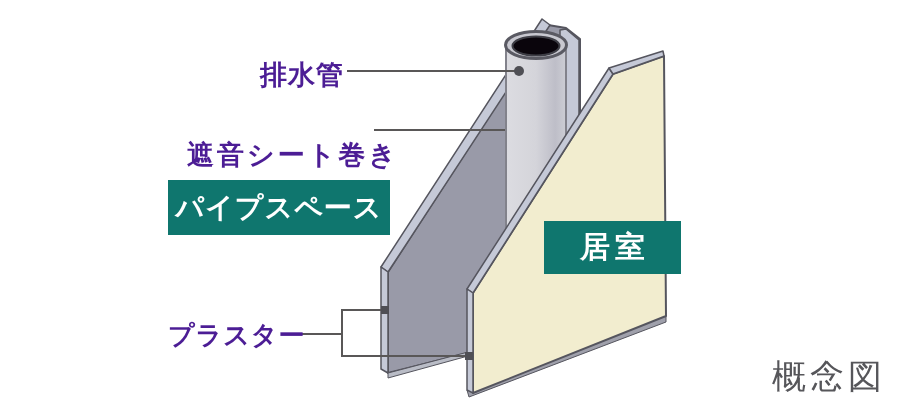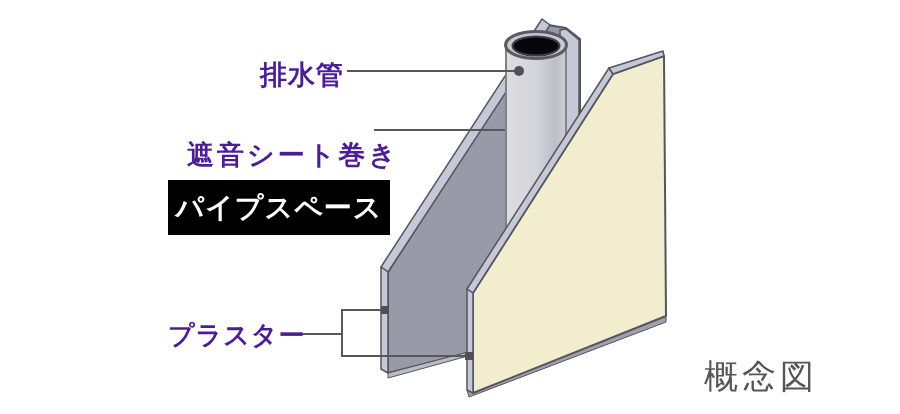--- a/index.html
+++ b/index.html
@@ -29,37 +29,37 @@
   .lbl-sheet {
     top: 113px; left: 187px;
     font-size: 27px; letter-spacing: 3px; margin-top: 24px;
   }
   .lbl-plaster {
     top: 317px; left: 168px;
     font-size: 26px; line-height: 37px; letter-spacing: 1px; text-align: right;
   }
   .tagbox {
     position: absolute;
-    background: #000000;
+    background: #0f766e;
     color: #ffffff;
     display: flex; align-items: center; justify-content: center;
     font-weight: 600;
   }
   .tag-pipespace {
     left: 168px; top: 180px; width: 222px; height: 55px;
     font-size: 28px; letter-spacing: 1px;
   }
   .tag-living {
     left: 544px; top: 221px; width: 137px; height: 53px;
     font-size: 30px; letter-spacing: 5px;
     padding-left: 5px; box-sizing: border-box;
   }
   .caption {
     position: absolute;
-    left: 704px; top: 354px;
+    left: 772px; top: 354px;
     font-family: Liberation Serif, serif;
     font-size: 34px; letter-spacing: 4px;
     color: #56565a; font-weight: 400;
     white-space: nowrap;
   }
 </style>
 </head>
 <body>
 
 <div id="stage">
@@ -109,20 +109,21 @@
       <rect x="465" y="352" width="8" height="8"></rect>
     </g>
   </svg>
 
   <div class="lbl lbl-drain">排水管</div>
 
   <div class="lbl lbl-sheet">遮音シート巻き</div>
 
   <div class="tagbox tag-pipespace">パイプスペース</div>
 
+  <div class="tagbox tag-living">居室</div>
 
   <div class="lbl lbl-plaster">
     <div>プラスター</div>
   </div>
 
   <div class="caption">概念図</div>
 
 </div>
 
 </body></html>

